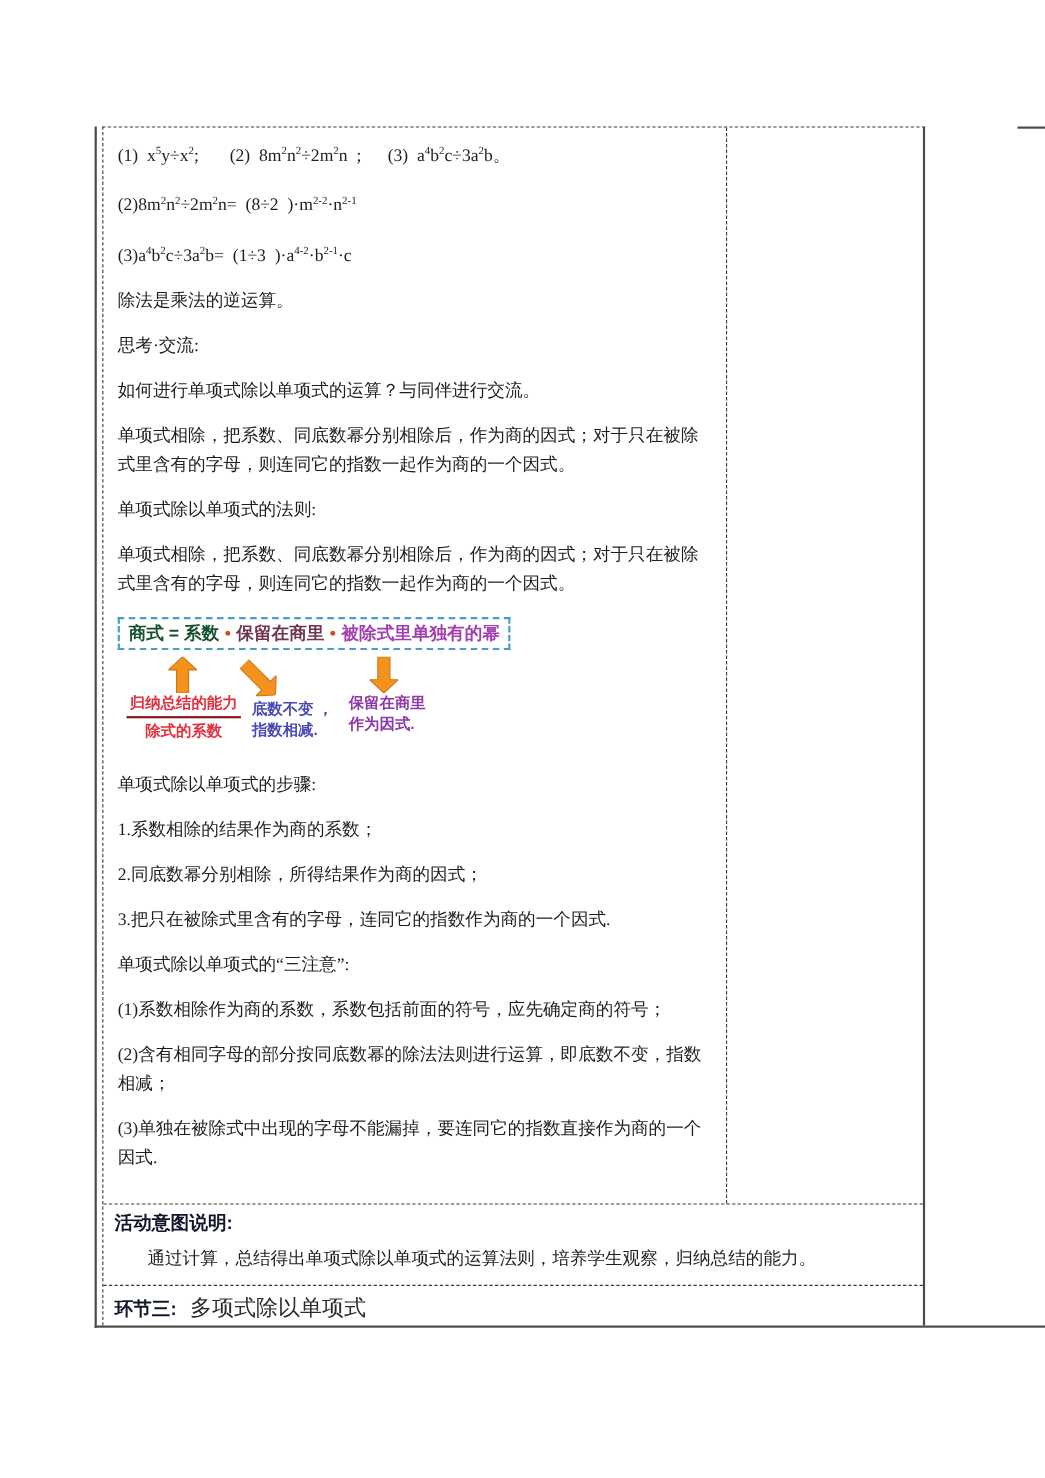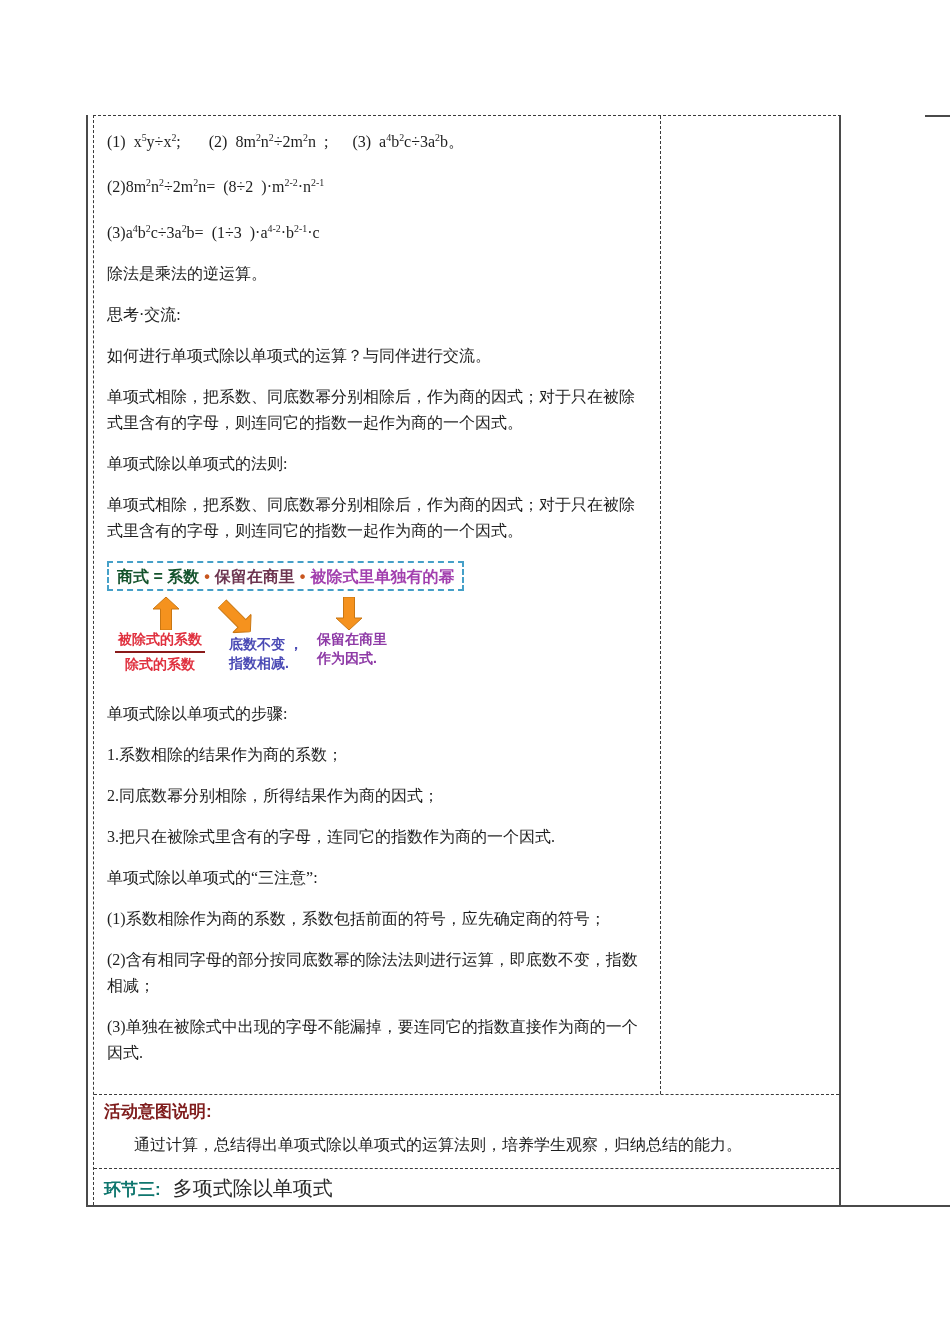--- a/index.html
+++ b/index.html
@@ -40,24 +40,24 @@
   .arrow-diag{left:118px;top:0;transform:rotate(-45deg);transform-origin:50% 50%;}
   .arrow-down{left:229px;}
   .frac{position:absolute;left:8px;top:33px;color:#E0313F;text-align:center;}
   .frac-top{border-bottom:2px solid #8A1A1A;padding:0 3px 2px;}
   .frac-bot{padding-top:2px;}
   .lab2{position:absolute;left:122px;top:38px;color:#4A4AB5;}
   .lab3{position:absolute;left:210px;top:33px;color:#8E3AA6;}
   .notes-cell p{font-size:16px;line-height:26px;}
   .note2{margin-top:272px;}
   .row2{height:74px;border-bottom:1px dashed #3a3a3a;box-sizing:border-box;padding:6px 10px 0;}
-  .intent-title{font-family:"Liberation Sans","DejaVu Sans",sans-serif;font-weight:bold;font-size:17px;line-height:22px;margin-bottom:10px;color:#7f1d1d;}
+  .intent-title{font-family:"Liberation Sans","DejaVu Sans",sans-serif;font-weight:bold;font-size:17px;line-height:22px;margin-bottom:10px;color:#0f172a;}
   .intent-body{font-size:16px;line-height:24px;padding-left:30px;}
   .row3{height:36px;box-sizing:border-box;padding:6px 10px 0;display:flex;align-items:baseline;}
-  .sec-label{font-family:"Liberation Sans","DejaVu Sans",sans-serif;font-weight:bold;font-size:17px;margin-right:12px;color:#0f766e;}
+  .sec-label{font-family:"Liberation Sans","DejaVu Sans",sans-serif;font-weight:bold;font-size:17px;margin-right:12px;color:#0f172a;}
   .sec-title{font-size:20px;color:#2a2a2a;}
 </style>
 </head>
 <body>
 
 <div class="page">
   <div class="outer">
     <div class="strip-top"></div>
     <div class="inner">
 
@@ -88,21 +88,21 @@
               <svg width="26" height="40" viewBox="0 0 26 40">
                   <path d="M13 40 L0 28 L7.5 28 L7.5 0 L18.5 0 L18.5 28 L26 28 Z" fill="#F5921E" stroke="#C97713" stroke-width="1"></path>
                 </svg>
             </div>
             <div class="arrow arrow-down">
               <svg width="26" height="33" viewBox="0 0 26 33">
                   <path d="M13 33 L0 21 L7.5 21 L7.5 0 L18.5 0 L18.5 21 L26 21 Z" fill="#F5921E" stroke="#C97713" stroke-width="1"></path>
                 </svg>
             </div>
             <div class="frac">
-              <div class="frac-top">被除式的系数</div>
+              <div class="frac-top">归纳总结的能力</div>
               <div class="frac-bot">除式的系数</div>
             </div>
             <div class="lab2">
               <div>底数不变 ，</div>
               <div>指数相减.</div>
             </div>
             <div class="lab3">
               <div>保留在商里</div>
               <div>作为因式.</div>
             </div>

